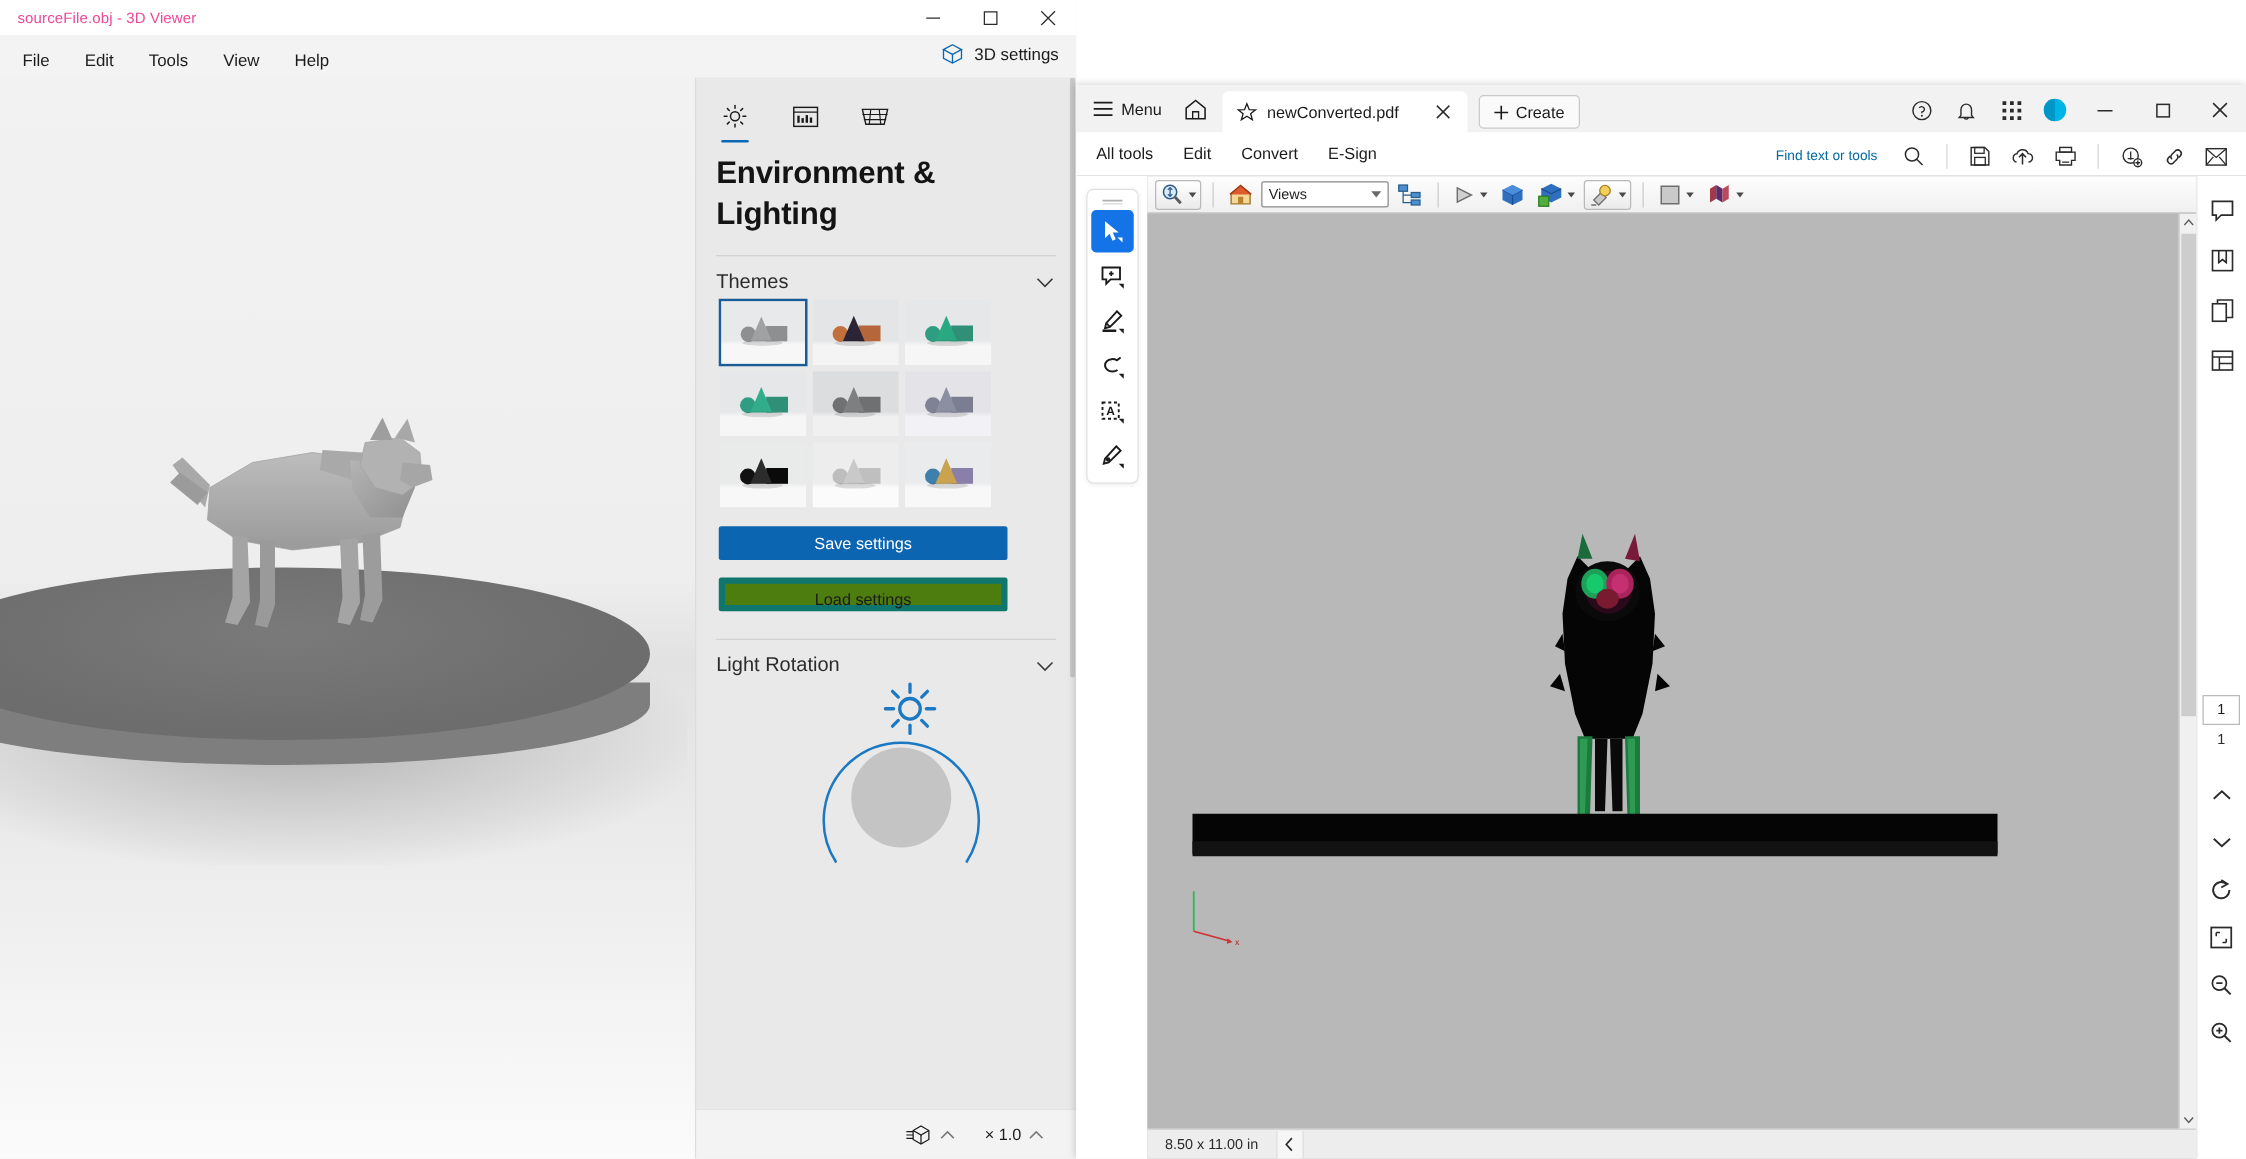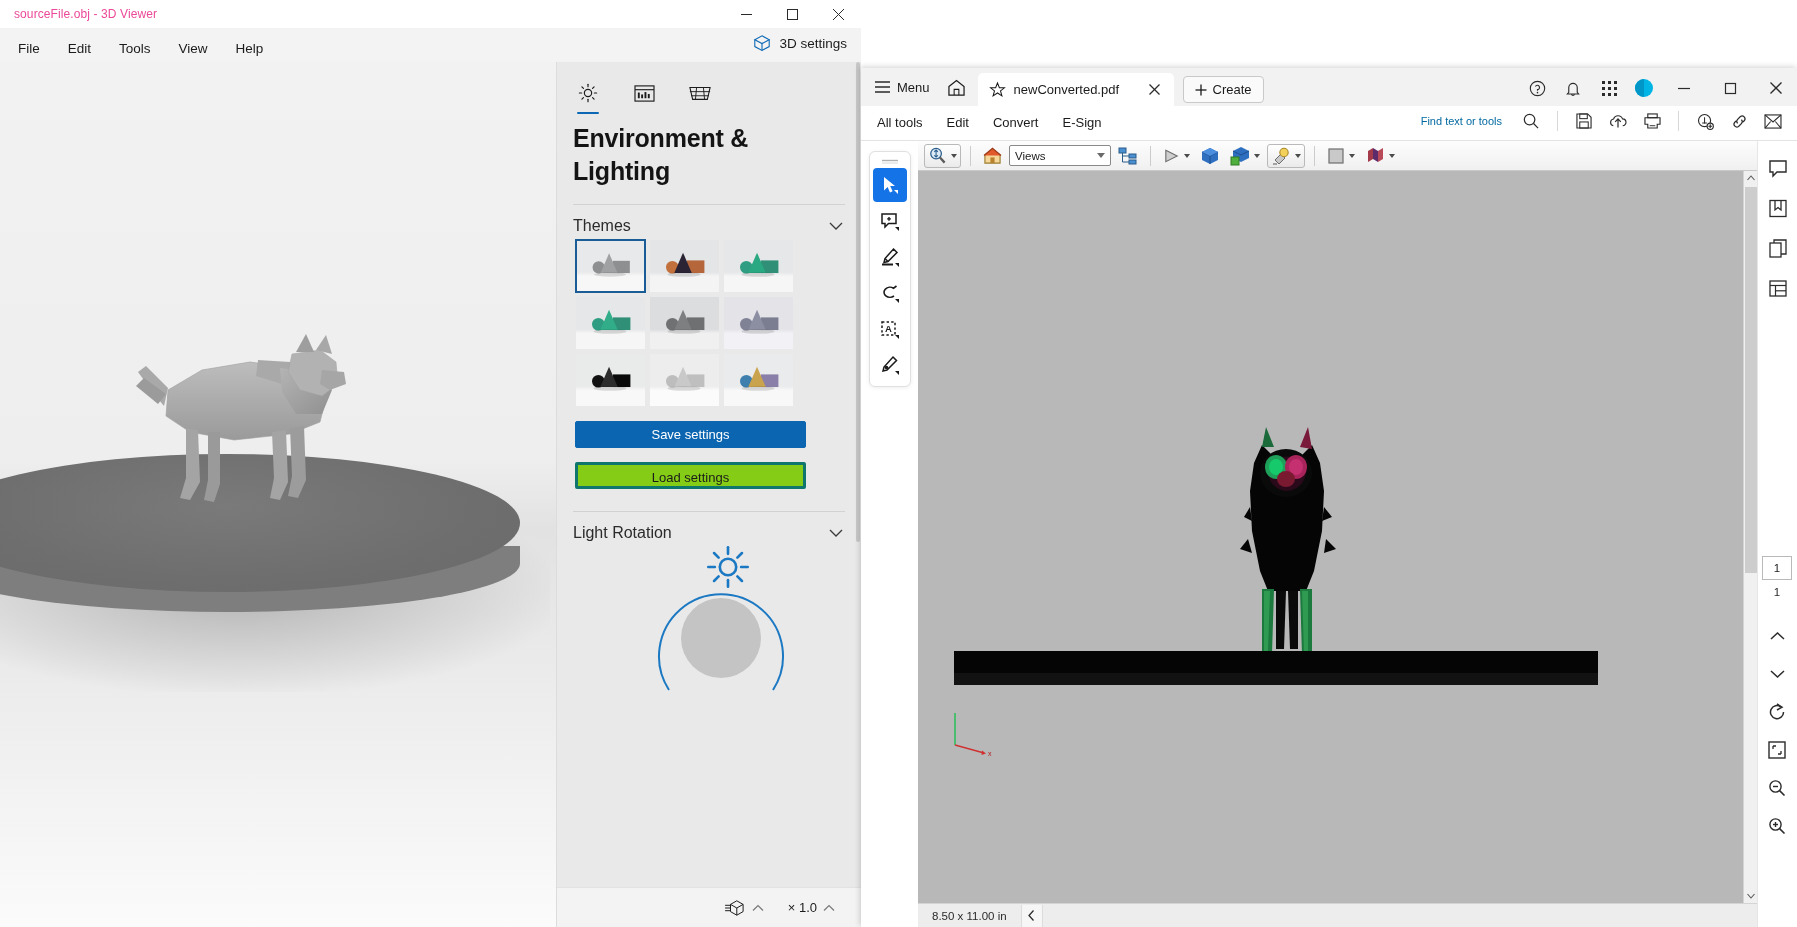--- a/index.html
+++ b/index.html
@@ -111,21 +111,21 @@
   .theme-cell.selected { border: 2px solid #1a5d96; }
   .theme-bg { position:absolute; inset:0; }
   .theme-shapes { position:absolute; inset:0; }
 
   .v3-btn {
     display: block; width: 231px; margin: 14px 0 0 18px; height: 27px;
     font-size: 13px; line-height: 25px; text-align: center; border-radius: 2px;
     cursor: pointer;
   }
   .v3-btn.primary { background: #0c65b0; color: #ffffff; border: 1px solid #0c65b0; }
-  .v3-btn.secondary { background: #84cc16; color: #1b1b1b; border: 3px solid #0f766e; }
+  .v3-btn.secondary { background: #4d7c0f; color: #1b1b1b; border: 5px solid #0f766e; }
 
   .rot-wrap { position: relative; width: 100%; height: 170px; margin-top: 14px; }
   .rot-dial { position:absolute; left: 94px; top: 8px; width: 140px; height: 140px; }
   .rot-knob {
     position:absolute; left: 124px; top: 38px; width: 80px; height: 80px;
     border-radius: 50%; background: #c4c4c4;
   }
   .rot-sun { position:absolute; left: 148px; top: -16px; }
 
   .v3-statusbar {
@@ -172,21 +172,21 @@
   .ac-tabbar-right {
     position:absolute; right: 0; bottom: 3px; display:flex; align-items:center; gap: 4px;
   }
   .ac-icon-btn { width:32px; height:30px; display:flex; align-items:center; justify-content:center; color:#2b2b2b; }
   .ac-avatar { width:18px; height:18px; border-radius:50%; background:#00b4e6; margin: 0 6px; position:relative; overflow:hidden;}
   .ac-avatar::after{content:"";position:absolute;left:0;top:0;width:9px;height:18px;background:#0096c8;}
   .ac-winbtn { width:42px; height:30px; display:flex; align-items:center; justify-content:center; }
 
   .ac-toolrow {
     height: 35px; background:#ffffff; border-bottom: 1px solid #e3e3e3;
-    display:flex; align-items:flex-start; position:relative; padding-left: 16px;
+    display:flex; align-items:flex-end; position:relative; padding-left: 16px;
   }
   .ac-tool { font-size: 13px; color:#1b1b1b; padding: 0 12px; line-height: 34px; }
   .ac-tool:first-child { padding-left: 0; }
   .ac-toolrow-right { position:absolute; right: 8px; display:flex; align-items:center; gap:2px; }
   .ac-find { display:flex; align-items:center; gap:21px; font-size:11px; color:#0369a1; padding-right: 8px;}
   .ac-divider { width:1px; height:20px; background:#d8d8d8; margin: 0 8px; }
 
   .ac-main { position:absolute; left:0; right:0; top:73px; bottom:0; display:flex; }
 
   .ac-leftbar { width: 57px; background:#ffffff; display:flex; flex-direction:column; align-items:center; padding-top: 10px; }

